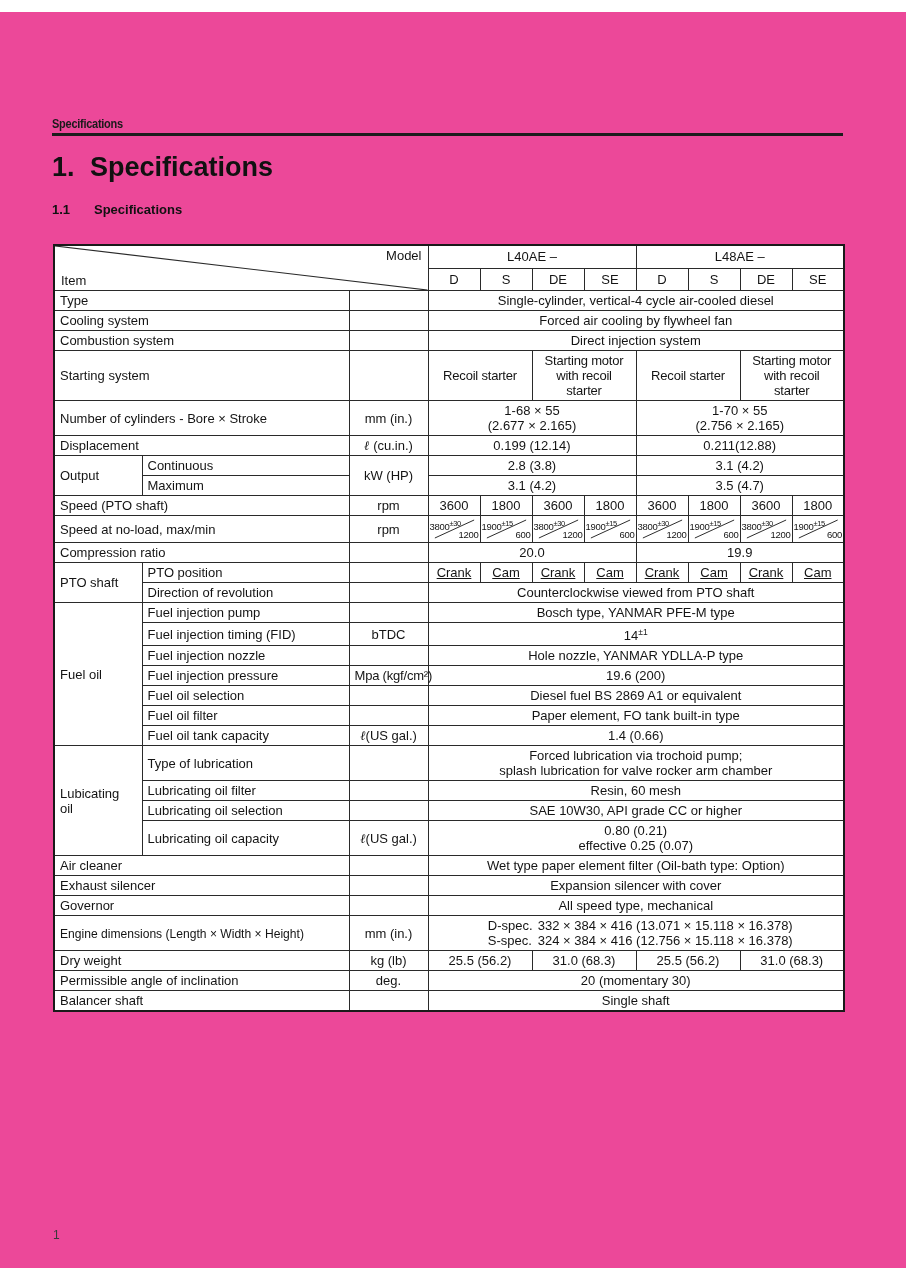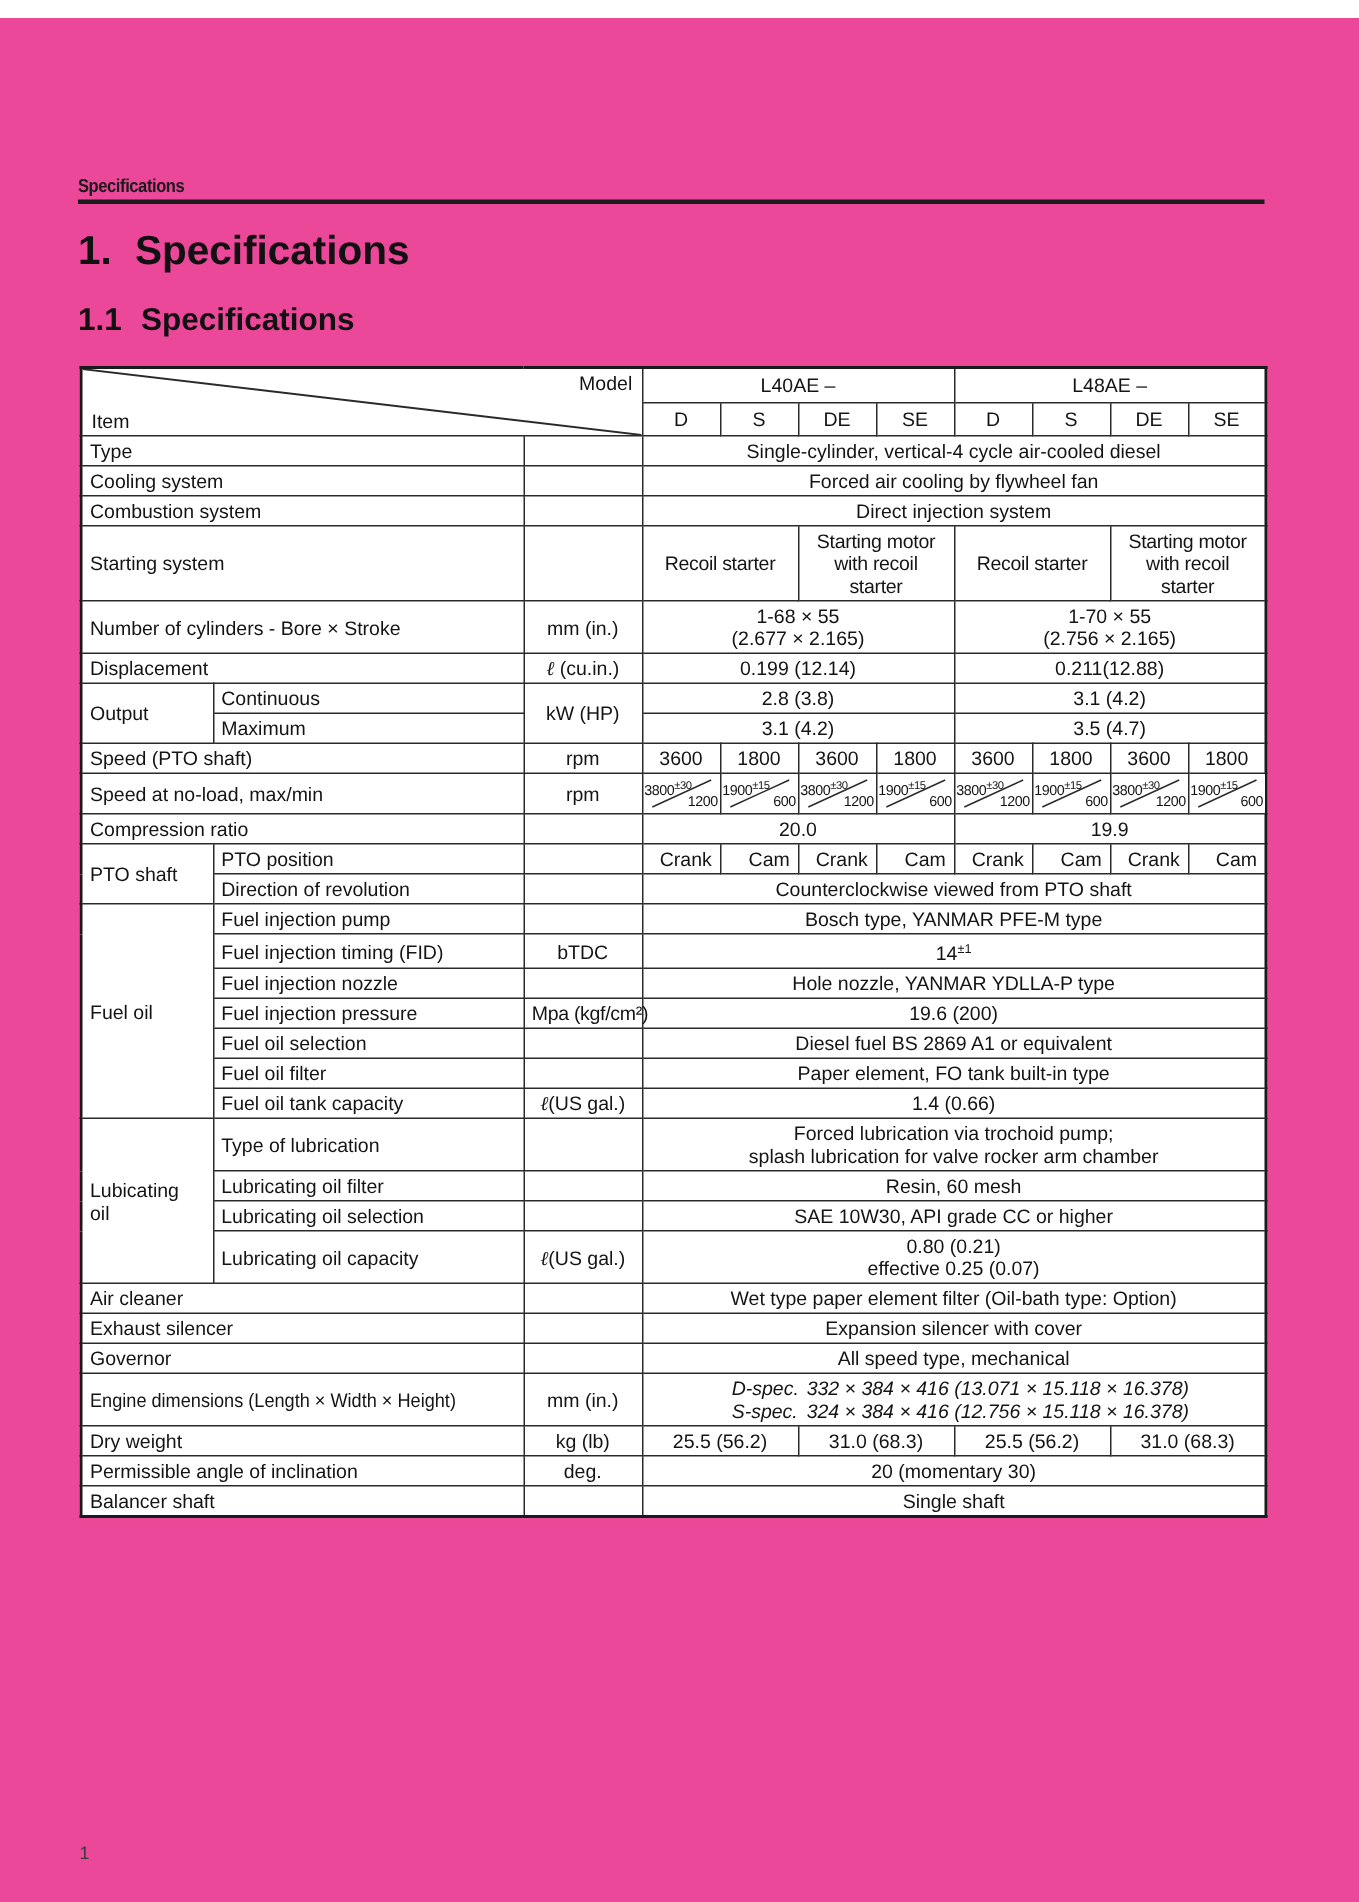--- a/index.html
+++ b/index.html
@@ -56,21 +56,21 @@
     font-weight: bold;
     color: #111;
     letter-spacing: 0px;
   }
   .title-h1 .num { display: inline-block; width: 38px; }
 
   .title-h2 {
     position: absolute;
     left: 52px;
     top: 190px;
-    font-size: 21px;
+    font-size: 13px;
     font-weight: bold;
     color: #111;
   }
   .title-h2 .num { display: inline-block; width: 42px; }
 
   
   .spec-wrap {
     position: absolute;
     left: 53px;
     top: 232px;
@@ -90,21 +90,21 @@
     vertical-align: middle;
     line-height: 15px;
     background: #fff;
   }
   .outer-frame {
     border: 2px solid #1a1a1a;
   }
 
   
   .c { text-align: center; }
-  .l { text-align: left; font-style: italic; }
+  .l { text-align: left; }
 
   
   .corner {
     position: relative;
     height: 44px;
     padding: 0 !important;
   }
   .corner .model-lbl {
     position: absolute;
     right: 6px;
@@ -124,21 +124,21 @@
     height: 100%;
   }
 
   
   .rowlabel { text-align: left; font-size: 13px; }
   .grouplabel { text-align: left; font-size: 13px; }
   .unit { text-align: center; font-size: 12.5px; white-space: nowrap; }
   .unit-sm { text-align: center; font-size: 9.5px; white-space: nowrap; letter-spacing: -0.2px; }
 
   .val { text-align: center; font-size: 13.5px; margin-left: 28px; }
-  .val-sm { text-align: right; font-size: 12.5px; }
+  .val-sm { text-align: center; font-size: 12.5px; text-decoration: underline; }
   .val-xs { text-align: center; font-size: 10px; line-height: 12px; letter-spacing: -0.2px; }
   .val-2l { text-align: center; font-size: 13px; line-height: 15px; }
 
   .lit {
     font-style: italic;
     font-family: "Liberation Serif", serif;
     font-size: 13px;
   }
 
   sup.tol {

